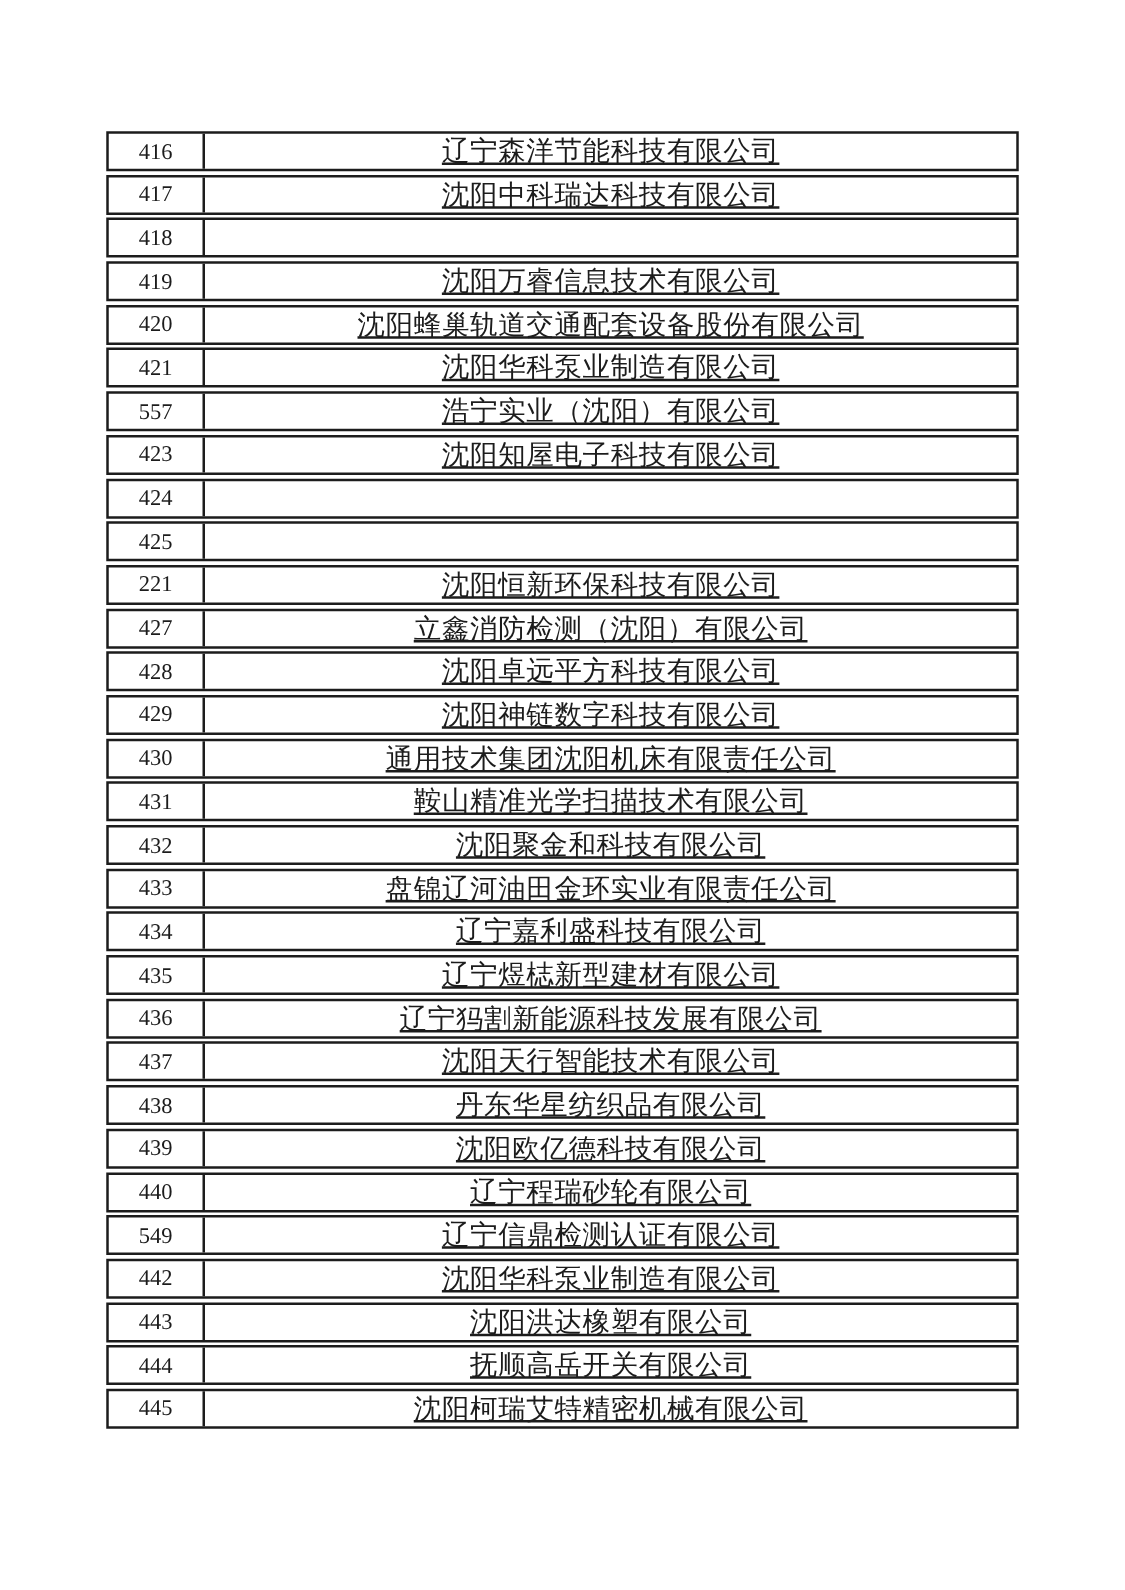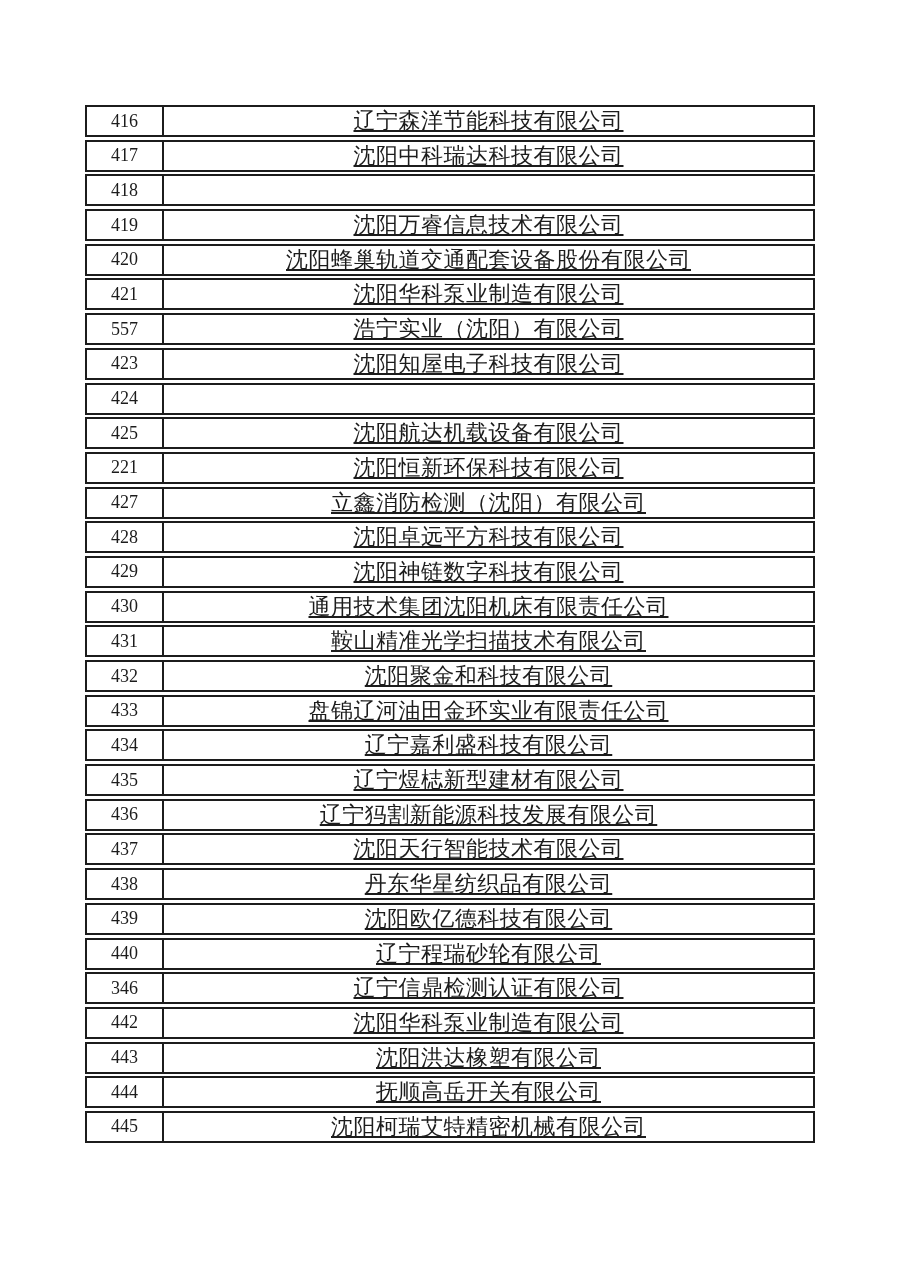--- a/index.html
+++ b/index.html
@@ -106,21 +106,20 @@
     <div class="cell-num">423</div>
     <div class="cell-name">沈阳知屋电子科技有限公司</div>
   </div>
 
   <div class="table-row">
     <div class="cell-num">424</div>
   </div>
 
   <div class="table-row">
     <div class="cell-num">425</div>
-    <div class="cell-name">沈阳航达机载设备有限公司</div>
   </div>
 
   <div class="table-row">
     <div class="cell-num">221</div>
     <div class="cell-name">沈阳恒新环保科技有限公司</div>
   </div>
 
   <div class="table-row">
     <div class="cell-num">427</div>
     <div class="cell-name">立鑫消防检测（沈阳）有限公司</div>
@@ -185,21 +184,21 @@
     <div class="cell-num">439</div>
     <div class="cell-name">沈阳欧亿德科技有限公司</div>
   </div>
 
   <div class="table-row">
     <div class="cell-num">440</div>
     <div class="cell-name">辽宁程瑞砂轮有限公司</div>
   </div>
 
   <div class="table-row">
-    <div class="cell-num">346</div>
+    <div class="cell-num">549</div>
     <div class="cell-name">辽宁信鼎检测认证有限公司</div>
   </div>
 
   <div class="table-row">
     <div class="cell-num">442</div>
     <div class="cell-name">沈阳华科泵业制造有限公司</div>
   </div>
 
   <div class="table-row">
     <div class="cell-num">443</div>

